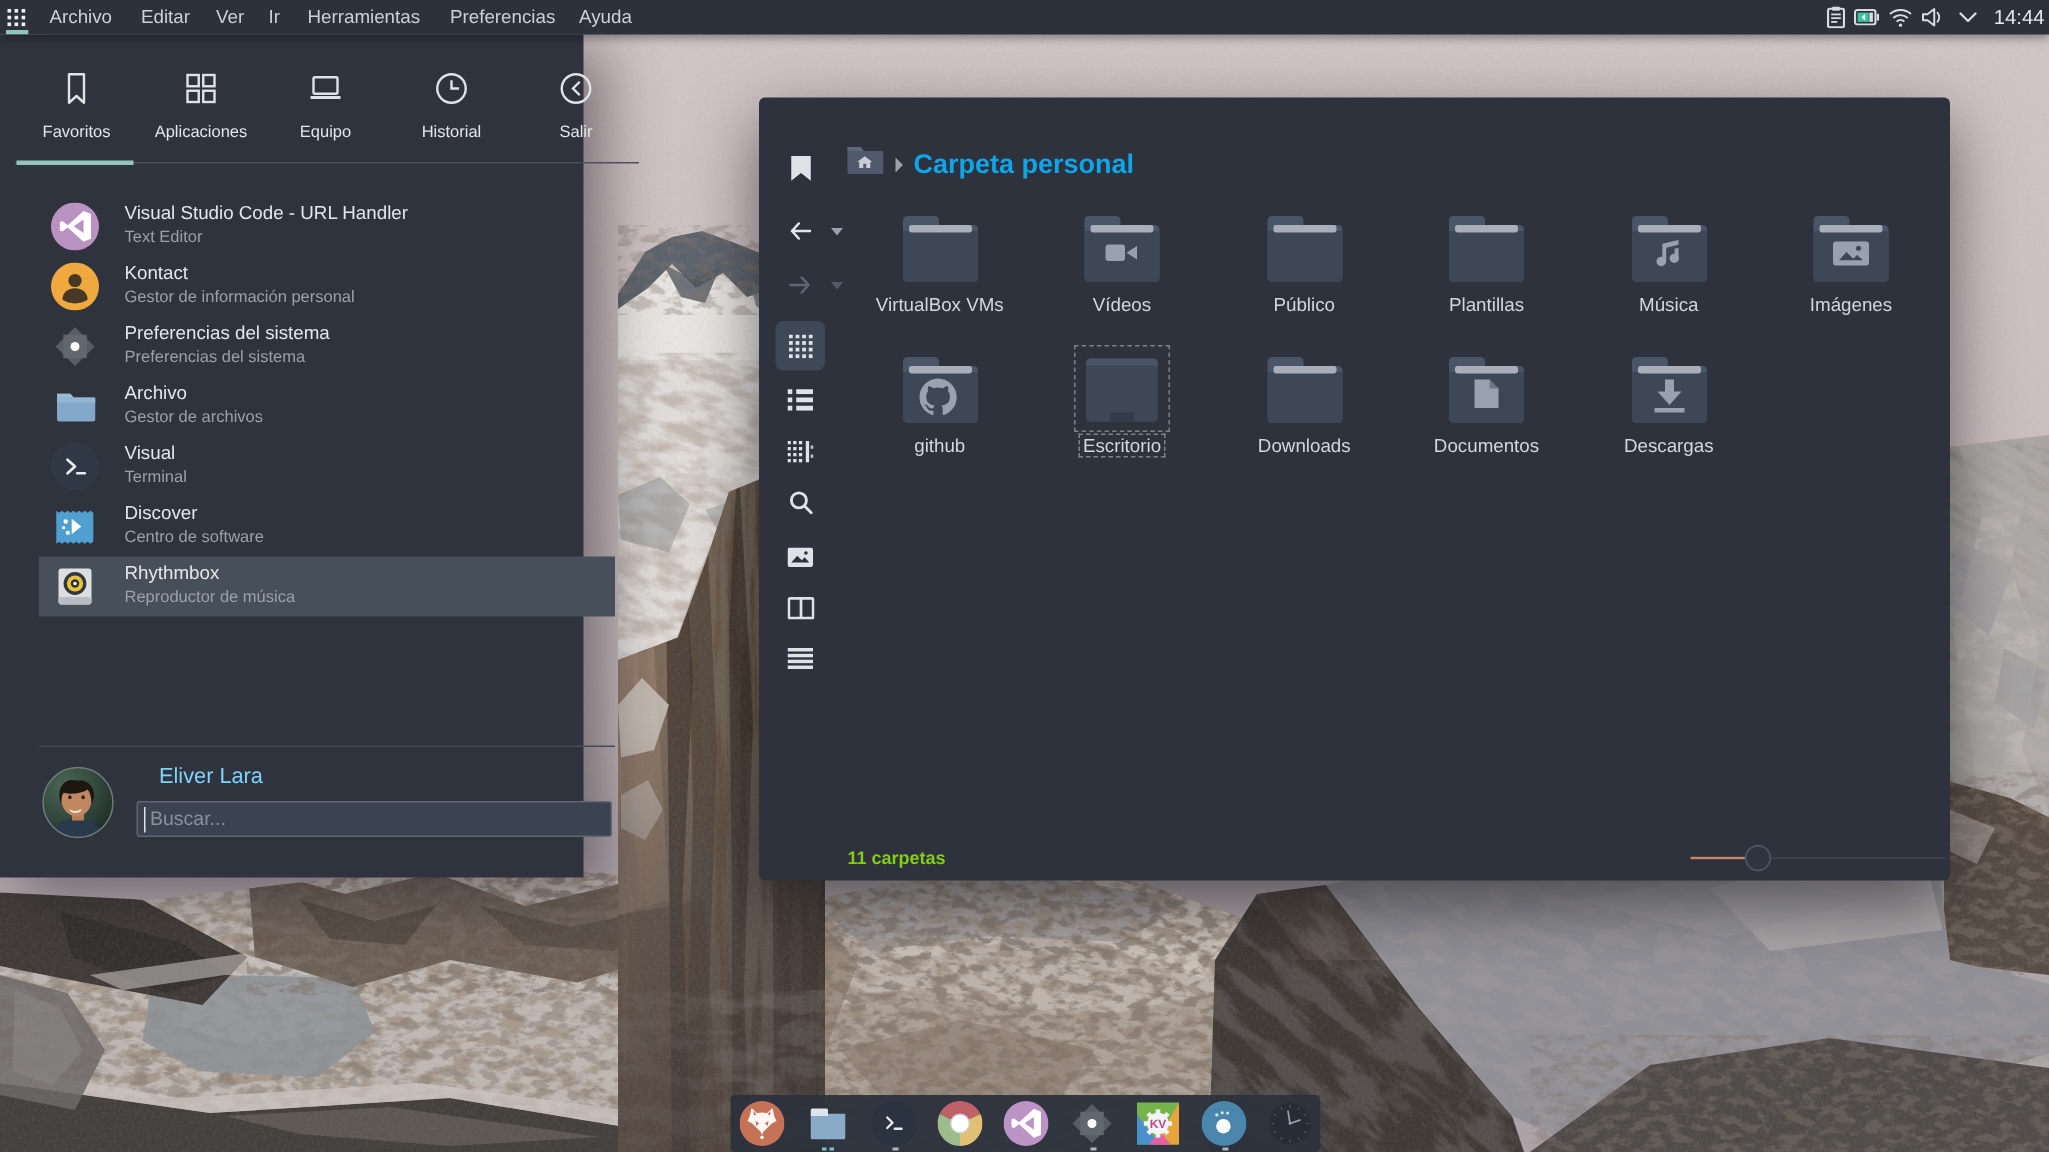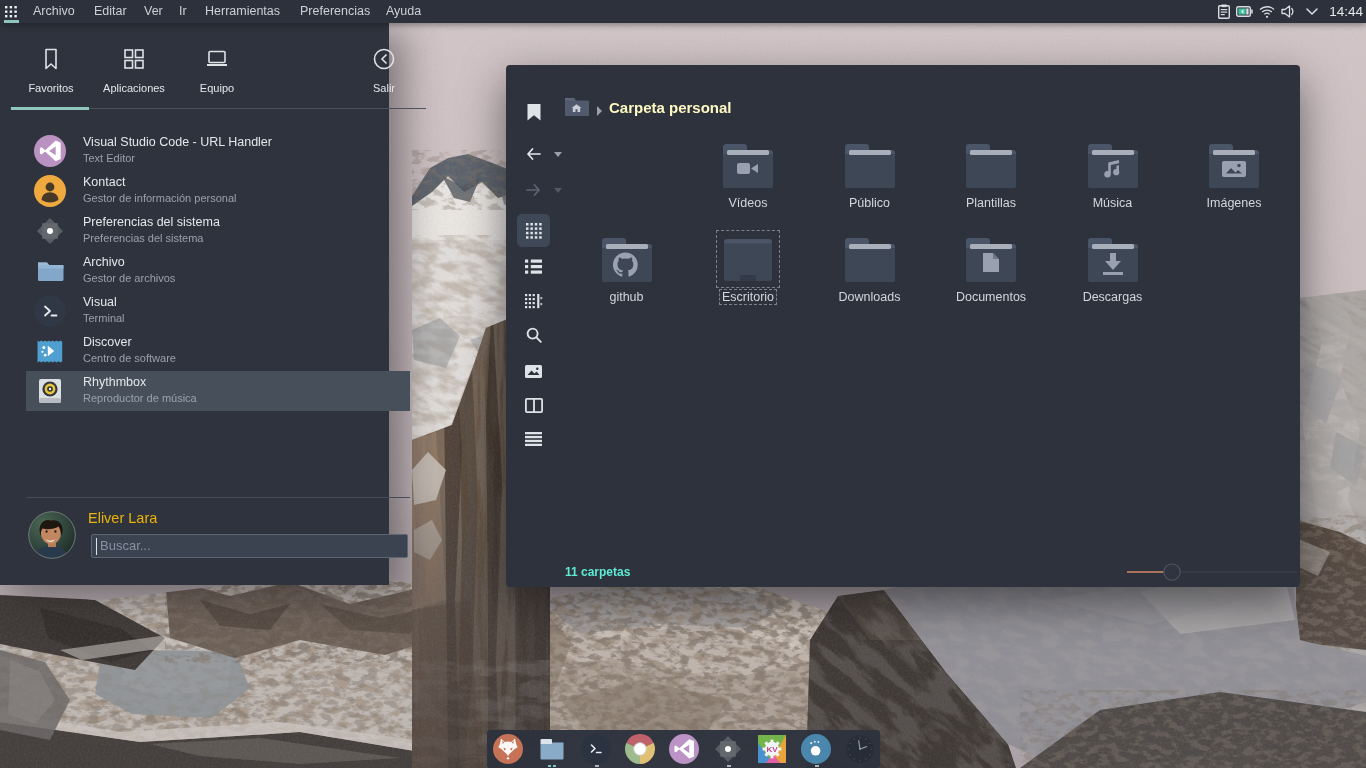--- a/index.html
+++ b/index.html
@@ -16,39 +16,39 @@
 .tabline{position:absolute;left:10px;top:85px;width:416px;height:1px;background:#4a505c}
 .tabline .act{position:absolute;left:1px;top:-1px;width:78px;height:3px;background:#8fc7bc}
 .apps{position:absolute;left:0;top:108px;width:435px}
 .row{position:absolute;left:26px;width:384px;height:40px}
 .row.hl{background:#47505a}
 .row .ic{position:absolute;left:8px;top:4px;width:32px;height:32px}
 .row .t1{position:absolute;left:57px;top:4px;font-size:12.5px;color:#e4e7ea;white-space:nowrap}
 .row .t2{position:absolute;left:57px;top:21px;font-size:11px;color:#9aa1ab;white-space:nowrap}
 #usep{position:absolute;left:26px;top:474px;width:384px;height:1px;background:#454b57}
 #avatar{position:absolute;left:28px;top:488px;width:48px;height:48px}
-#uname{position:absolute;left:88px;top:487px;font-size:14.5px;color:#eab308}
+#uname{position:absolute;left:106px;top:487px;font-size:14.5px;color:#7dd3fc}
 #search{position:absolute;left:91px;top:511px;width:317px;height:24px;background:#3b4250;border:1px solid #5f6673;border-radius:2px;font-size:13px;color:#8a91a0;line-height:22px;padding-left:8px}
 #search .cur{position:absolute;left:4px;top:3px;width:1px;height:17px;background:#dfe3e7}
 #win{position:absolute;left:506px;top:65px;width:794px;height:522px;background:#2d323c;border-radius:4px;z-index:10;box-shadow:0 16px 44px rgba(15,14,18,.55)}
 #tbar{position:absolute;left:0;top:0;width:794px;height:27px;background:#262a33;border-radius:4px 4px 0 0}
 .tl{position:absolute;top:8.5px;width:12px;height:12px;border-radius:50%}
 #wtitle{position:absolute;left:76px;right:28px;top:0;text-align:center;line-height:27px;font-size:12.5px;color:#c3c8cf}
 #tfold{position:absolute;right:12px;top:7px}
 #crumbs{position:absolute;left:0;top:27px;width:794px;height:30px}
-#crumbs .bc{position:absolute;left:103px;top:7px;font-size:15px;font-weight:bold;color:#fef9c3}
+#crumbs .bc{position:absolute;left:103px;top:7px;font-size:18px;font-weight:bold;color:#0ea5e9}
 #sbar{position:absolute;left:0;top:27px;width:55px;height:465px}
 .sic{position:absolute;left:0;width:55px;display:flex;justify-content:center}
 #selbox{position:absolute;left:11px;top:122px;width:33px;height:33px;background:#3e4857;border-radius:5px}
 #grid{position:absolute;left:55px;top:57px;width:739px;height:435px}
 .cell{position:absolute;width:121px;text-align:center}
 .cell .fi{display:block;margin:0 auto;width:56px;height:50px}
 .cell .lb{display:block;margin-top:6px;font-size:12.5px;color:#d3d7dd}
 #status{position:absolute;left:0;top:492px;width:794px;height:30px}
-#ncarp{position:absolute;left:59px;top:8px;font-size:12px;font-weight:bold;color:#5eead4}
+#ncarp{position:absolute;left:59px;top:8px;font-size:12px;font-weight:bold;color:#84cc16}
 #slider{position:absolute;right:3px;top:0;width:175px;height:30px}
 #dock{position:absolute;left:487px;top:730px;width:393px;height:38px;background:rgba(45,50,61,.96);border-radius:3px;z-index:15}
 .dicon{position:absolute;top:4px;width:30px;height:30px}
 </style></head>
 <body>
 <div id="desk">
 <svg id="wall" width="1366" height="768" viewBox="0 0 1366 768">
       <defs>
 <linearGradient id="sky" x1="0" y1="0" x2="0" y2="1">
  <stop offset="0" stop-color="#d3c6c8"></stop>
@@ -316,20 +316,29 @@
       </div>
       <div class="tab" style="left:172px">
         <svg width="26" height="26" viewBox="0 0 26 26">
           <g fill="none" stroke="#dfe2e6" stroke-width="1.6">
             <rect x="5" y="5.5" width="16" height="11" rx="1"></rect>
             <path d="M3 19h20" stroke-width="2"></path>
           </g>
         </svg>
         <div>Equipo</div>
       </div>
+      <div class="tab" style="left:256px">
+        <svg width="26" height="26" viewBox="0 0 26 26">
+          <g fill="none" stroke="#dfe2e6" stroke-width="1.6">
+            <circle cx="13" cy="13" r="9.5"></circle>
+            <path d="M13 7.5V13h5"></path>
+          </g>
+        </svg>
+        <div>Historial</div>
+      </div>
       <div class="tab" style="left:339px">
         <svg width="26" height="26" viewBox="0 0 26 26">
           <g fill="none" stroke="#dfe2e6" stroke-width="1.6">
             <circle cx="13" cy="13" r="9.5"></circle>
             <path d="M15.5 8.5 11 13l4.5 4.5"></path>
           </g>
         </svg>
         <div>Salir</div>
       </div>
  <div class="tabline">
@@ -544,20 +553,29 @@
         <div class="sic" style="top:340px">
           <svg width="17" height="14" viewBox="0 0 17 14">
             <rect x="0" y="0.0" width="17" height="2.3" fill="#dfe3e8"></rect>
             <rect x="0" y="3.9" width="17" height="2.3" fill="#dfe3e8"></rect>
             <rect x="0" y="7.8" width="17" height="2.3" fill="#dfe3e8"></rect>
             <rect x="0" y="11.7" width="17" height="2.3" fill="#dfe3e8"></rect>
           </svg>
         </div>
       </div>
  <div id="grid">
+        <div class="cell" style="left:5px;top:18px">
+          <span class="fi"><svg width="56" height="50" viewBox="0 0 56 50">
+              <path d="M3 7a3 3 0 0 1 3-3h18a3 3 0 0 1 3 3v3H3z" fill="#4b5568"></path>
+              <path d="M3 10h47a3 3 0 0 1 3 3v32a3 3 0 0 1-3 3H6a3 3 0 0 1-3-3z" fill="#4b5568"></path>
+              <path d="M3 14h50v31a3 3 0 0 1-3 3H6a3 3 0 0 1-3-3z" fill="#3e4756"></path>
+              <rect x="7" y="10" width="42" height="5" rx="1.6" fill="#a9aebb"></rect>
+            </svg></span>
+          <span class="lb">VirtualBox VMs</span>
+        </div>
         <div class="cell" style="left:126.5px;top:18px">
           <span class="fi"><svg width="56" height="50" viewBox="0 0 56 50">
               <path d="M3 7a3 3 0 0 1 3-3h18a3 3 0 0 1 3 3v3H3z" fill="#4b5568"></path>
               <path d="M3 10h47a3 3 0 0 1 3 3v32a3 3 0 0 1-3 3H6a3 3 0 0 1-3-3z" fill="#4b5568"></path>
               <path d="M3 14h50v31a3 3 0 0 1-3 3H6a3 3 0 0 1-3-3z" fill="#3e4756"></path>
               <rect x="7" y="10" width="42" height="5" rx="1.6" fill="#a9aebb"></rect>
               <g transform="translate(17,22)">
                 <rect x="0" y="1" width="13" height="11" rx="2" fill="#99a1b1"></rect>
                 <path d="M14 6.5 21 2v9z" fill="#99a1b1"></path>
               </g>

